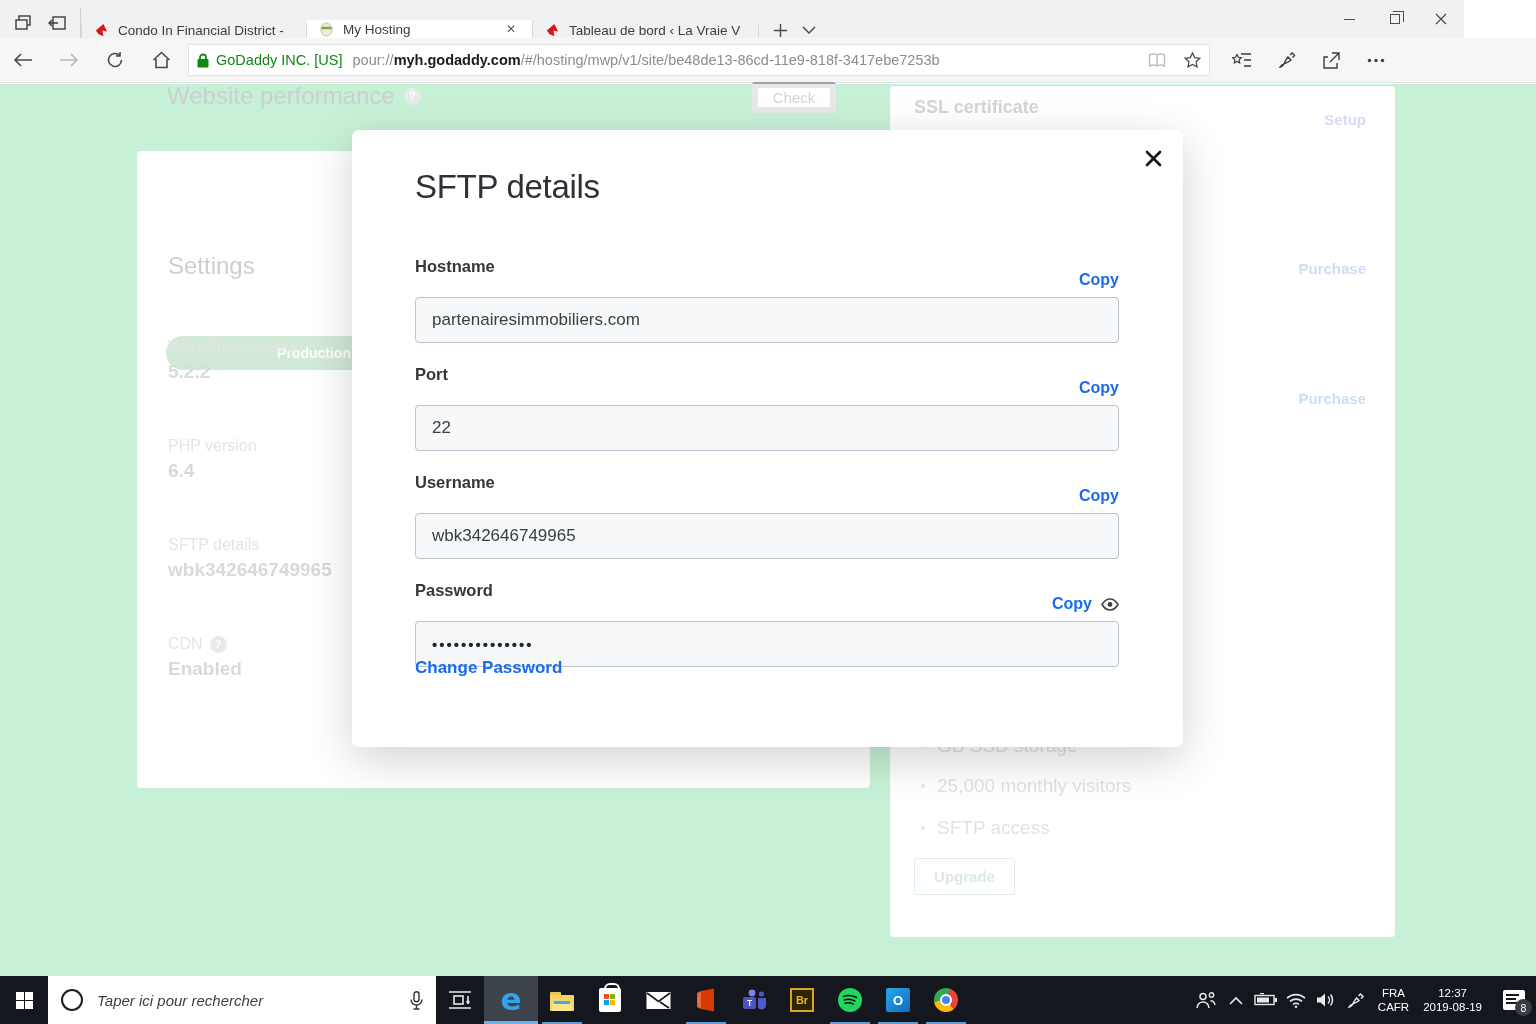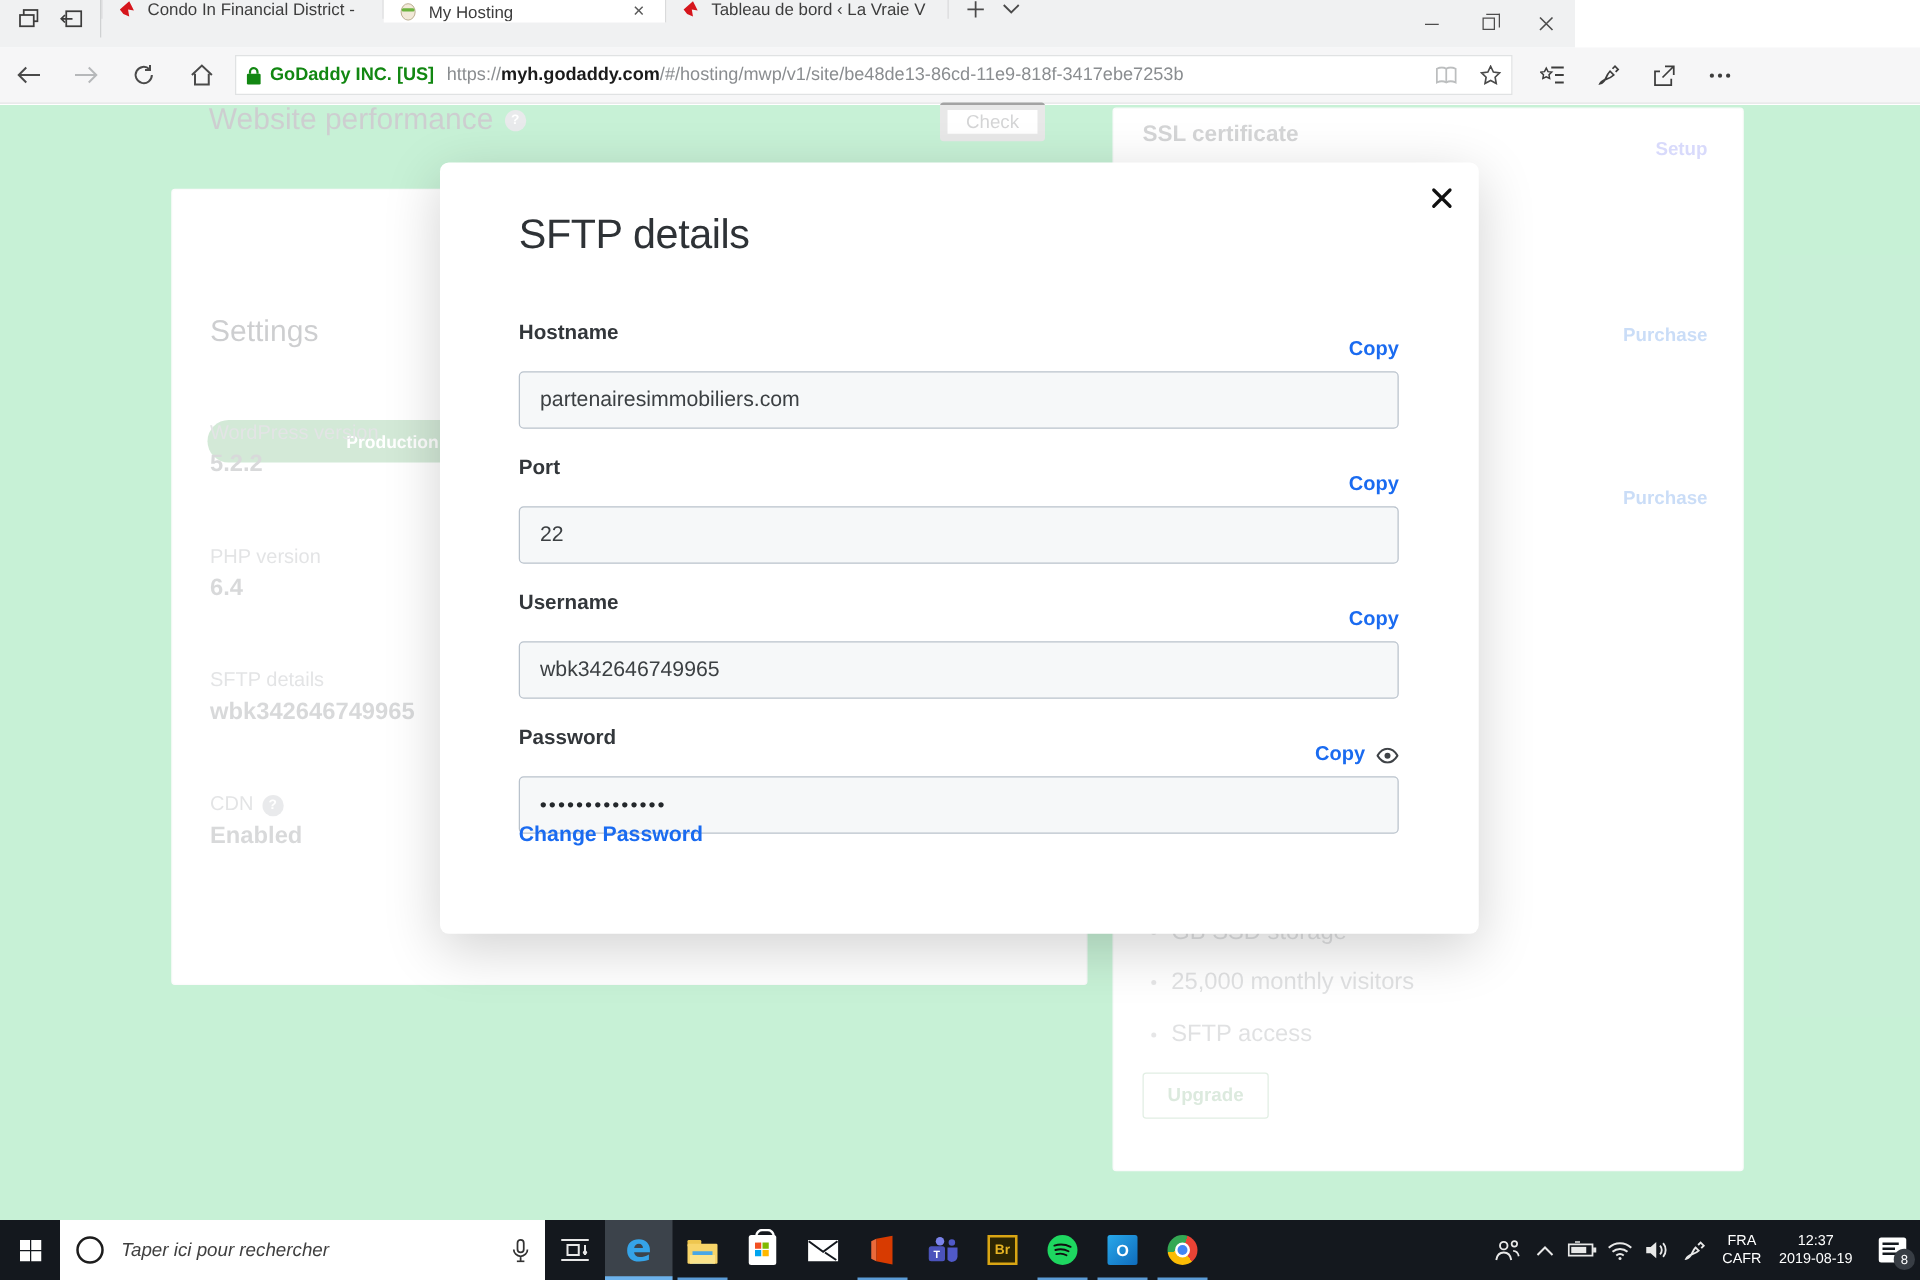--- a/index.html
+++ b/index.html
@@ -6,22 +6,22 @@
   html,body { margin:0; padding:0; }
   body {
     width:1536px; height:1024px; position:relative; overflow:hidden;
     font-family:"Liberation Sans", sans-serif; background:#fff;
     -webkit-font-smoothing:antialiased;
   }
   svg { display:block; }
 
   
   .tabbar {
-    position:absolute; top:0; left:0; width:1260px; height:38px;
-    background:#f0f1f2; display:flex; align-items:flex-start;
+    position:absolute; top:0; left:0; width:1464px; height:38px;
+    background:#f0f1f2; display:flex; align-items:flex-end;
   }
   .tab-tools { display:flex; align-items:center; padding:0 6px; border-right:1px solid #cfd1d2; }
   .tool-btn { width:34px; height:30px; display:flex; align-items:center; justify-content:center; color:#3c3c3c; }
   .tab { display:flex; align-items:center; gap:9px; width:226px; padding:0 12px; border-right:1px solid #d9dadb; color:#3d3d3d; font-size:13.5px; position:relative; }
   .tab.first { border-left:1px solid #d9dadb; }
   .tab.active { background:#ffffff; }
   .tab .title { white-space:nowrap; overflow:hidden; text-overflow:clip; flex:1; }
   .tab .close { font-size:12px; color:#5a5a5a; padding:2px 4px; }
   .newtab-zone { display:flex; align-items:center; gap:14px; padding:0 14px; color:#4a4a4a; }
   .win-controls { position:absolute; right:0; top:0; height:38px; display:flex; }
@@ -32,21 +32,21 @@
 
   .navbar {
     position:absolute; top:38px; left:0; width:1536px; height:45px;
     background:#f6f6f7; border-bottom:1px solid #e4e5e6; display:flex; align-items:center;
   }
   .nav-btn { width:46px; height:45px; display:flex; align-items:center; justify-content:center; }
   .addressbar {
     margin-left:4px; width:1022px; height:32px; background:#fff; border:1px solid #e0e2e3;
     display:flex; align-items:center; padding:0 8px; font-size:14.5px;
   }
-  .addr-security { display:flex; align-items:center; gap:7px; color:#128712; font-weight:700; margin-right:10px; white-space:nowrap; }
+  .addr-security { display:flex; align-items:center; gap:7px; color:#128712; font-weight:400; margin-right:10px; white-space:nowrap; }
   .addr-url { color:#8a8d90; white-space:nowrap; overflow:hidden; flex:1; }
   .addr-url b { color:#1b1b1b; font-weight:700; }
   .addr-icons { display:flex; align-items:center; gap:18px; margin-left:8px; }
   .chrome-actions { display:flex; align-items:center; gap:26px; margin-left:22px; color:#3d3d3d; }
 
   
   .page { position:absolute; top:84px; left:0; width:1536px; height:892px; background:#22c55e; }
   .page-content { position:absolute; inset:0; z-index:1; }
   .dim-overlay { position:absolute; inset:0; background:rgba(255,255,255,0.75); z-index:2; }
 
@@ -219,21 +219,21 @@
   </div>
 
   <div class="addressbar">
     <span class="addr-security">
       <svg width="12" height="15" viewBox="0 0 12 15">
           <rect x="0.5" y="6" width="11" height="8.5" rx="1" fill="#128712"></rect>
           <path d="M3 6V4.5a3 3 0 0 1 6 0V6" fill="none" stroke="#128712" stroke-width="1.8"></path>
         </svg>
       <span>GoDaddy INC. [US]</span>
     </span>
-    <span class="addr-url"><span>https://</span><b>myh.godaddy.com</b><span>/#/hosting/mwp/v1/site/be48de13-86cd-11e9-818f-3417ebe7253b</span></span>
+    <span class="addr-url"><span>pour://</span><b>myh.godaddy.com</b><span>/#/hosting/mwp/v1/site/be48de13-86cd-11e9-818f-3417ebe7253b</span></span>
     <span class="addr-icons">
       <svg width="18" height="15" viewBox="0 0 18 15">
           <path d="M9 2C7 .8 4 .8 1.5 2v11C4 11.8 7 11.8 9 13c2-1.2 5-1.2 7.5 0V2C14 .8 11 .8 9 2zM9 2v11" fill="none" stroke="#bcbebf" stroke-width="1.4"></path>
         </svg>
       <svg width="17" height="16" viewBox="0 0 17 16">
           <path d="M8.5 1l2.2 4.6 5 .7-3.6 3.5.9 5L8.5 12.4 4 14.8l.9-5L1.3 6.3l5-.7z" fill="none" stroke="#4a4a4a" stroke-width="1.3"></path>
         </svg>
     </span>
   </div>
 

